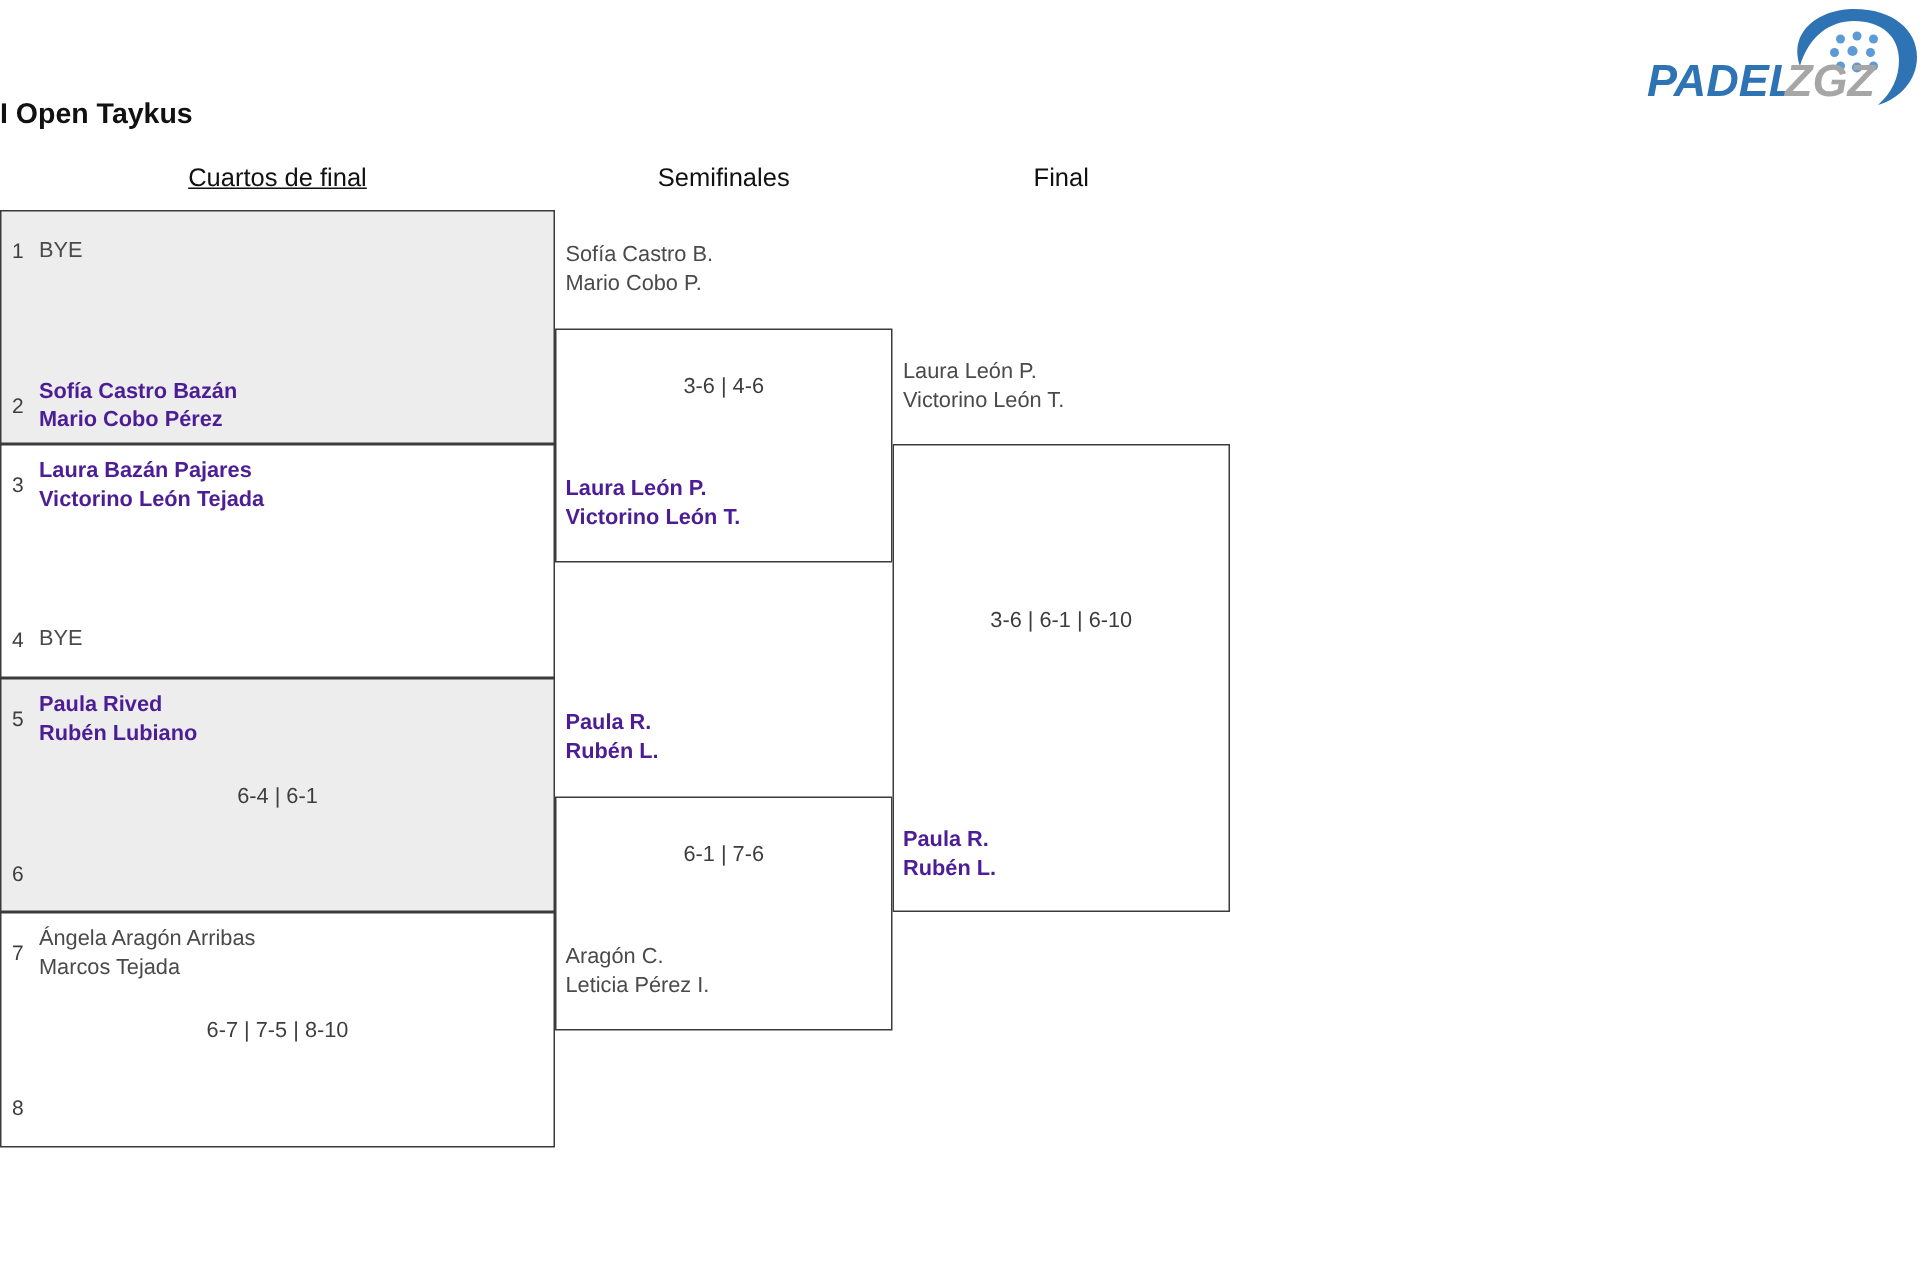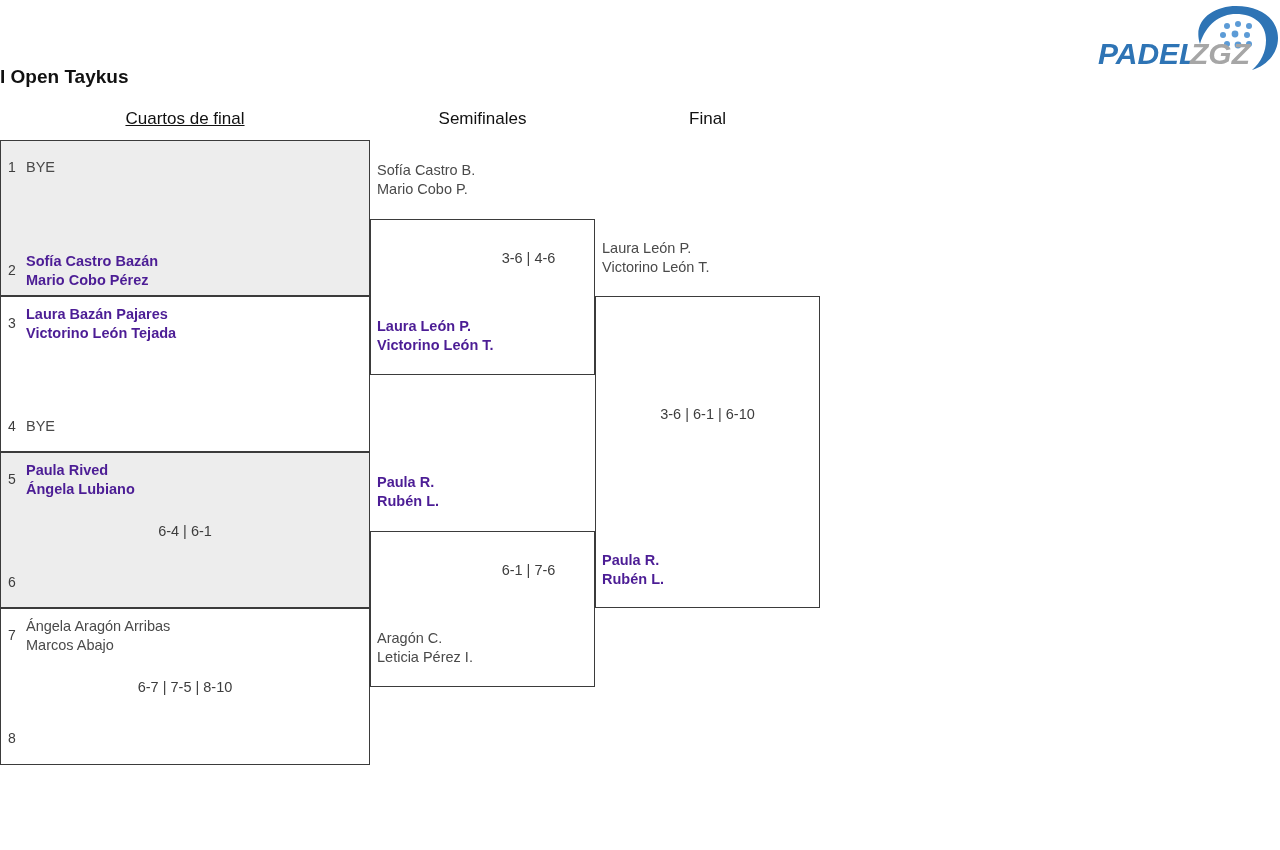--- a/index.html
+++ b/index.html
@@ -137,21 +137,21 @@
     font-size: 14.5px;
     line-height: 18px;
     color: #3d3d3d;
     text-align: center;
     white-space: nowrap;
   }
   .qf-score { left: 0px; width: 370px; }
   #qf-score-0 { top: 522px; }
   #qf-score-1 { top: 678px; }
 
-  .sf-score { left: 370px; width: 225px; margin-left: 46px; }
+  .sf-score { left: 370px; width: 225px; }
   #sf-score-0 { top: 249px; }
   #sf-score-1 { top: 561px; }
 
   .fn-score { left: 595px; width: 225px; }
   #fn-score-0 { top: 405px; }
 </style>
 </head>
 <body>
 
 <div id="header-title">
@@ -214,32 +214,32 @@
   <span class="seed">4</span>
   <span class="players">
     <span class="pname">BYE</span>
   </span>
 </div>
 
 <div class="team qf-team two-line winner" id="qf-t2-a">
   <span class="seed">5</span>
   <span class="players">
     <span class="pname">Paula Rived</span>
-    <span class="pname">Ángela Lubiano</span>
+    <span class="pname">Rubén Lubiano</span>
   </span>
 </div>
 <div class="team qf-team two-line" id="qf-t2-b">
   <span class="seed">6</span>
 </div>
 
 <div class="team qf-team two-line" id="qf-t3-a">
   <span class="seed">7</span>
   <span class="players">
     <span class="pname">Ángela Aragón Arribas</span>
-    <span class="pname">Marcos Abajo</span>
+    <span class="pname">Marcos Tejada</span>
   </span>
 </div>
 <div class="team qf-team two-line winner" id="qf-t3-b">
   <span class="seed">8</span>
 </div>
 
 <div class="score qf-score" id="qf-score-0">6-4 | 6-1</div>
 <div class="score qf-score" id="qf-score-1">6-7 | 7-5 | 8-10</div>
 
 <div class="match-box sf-box" id="sf-box-0"></div>

